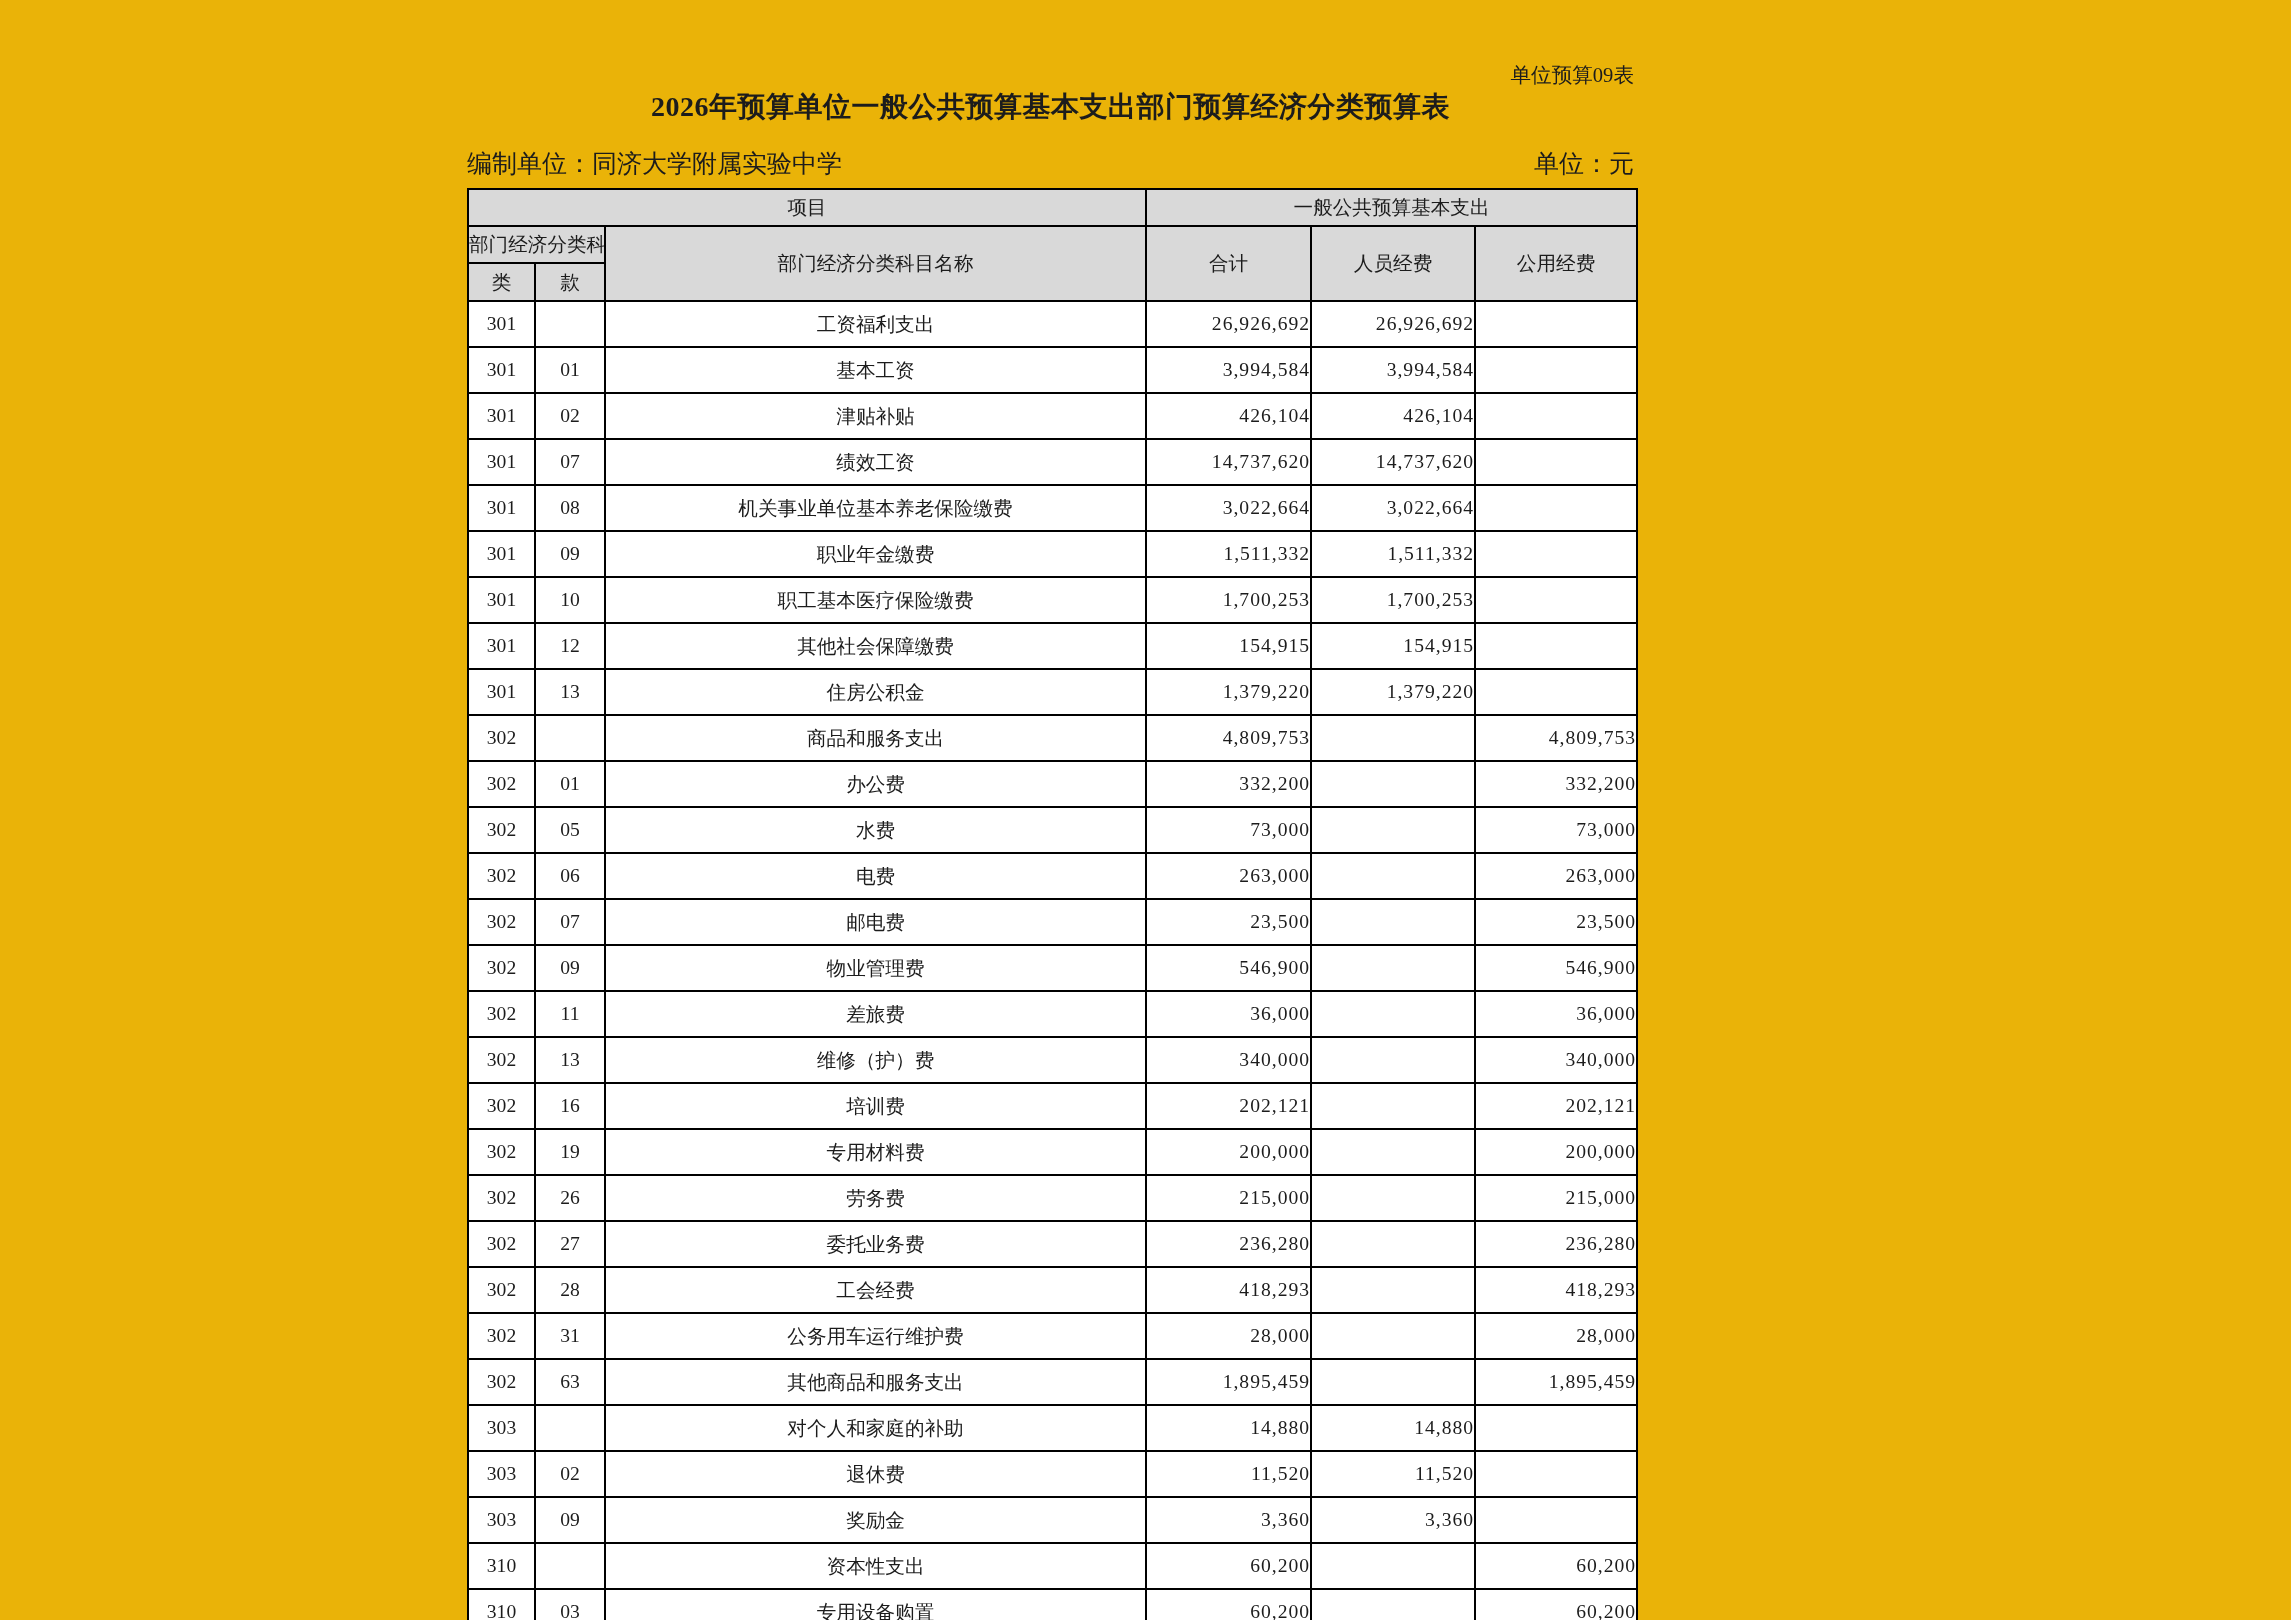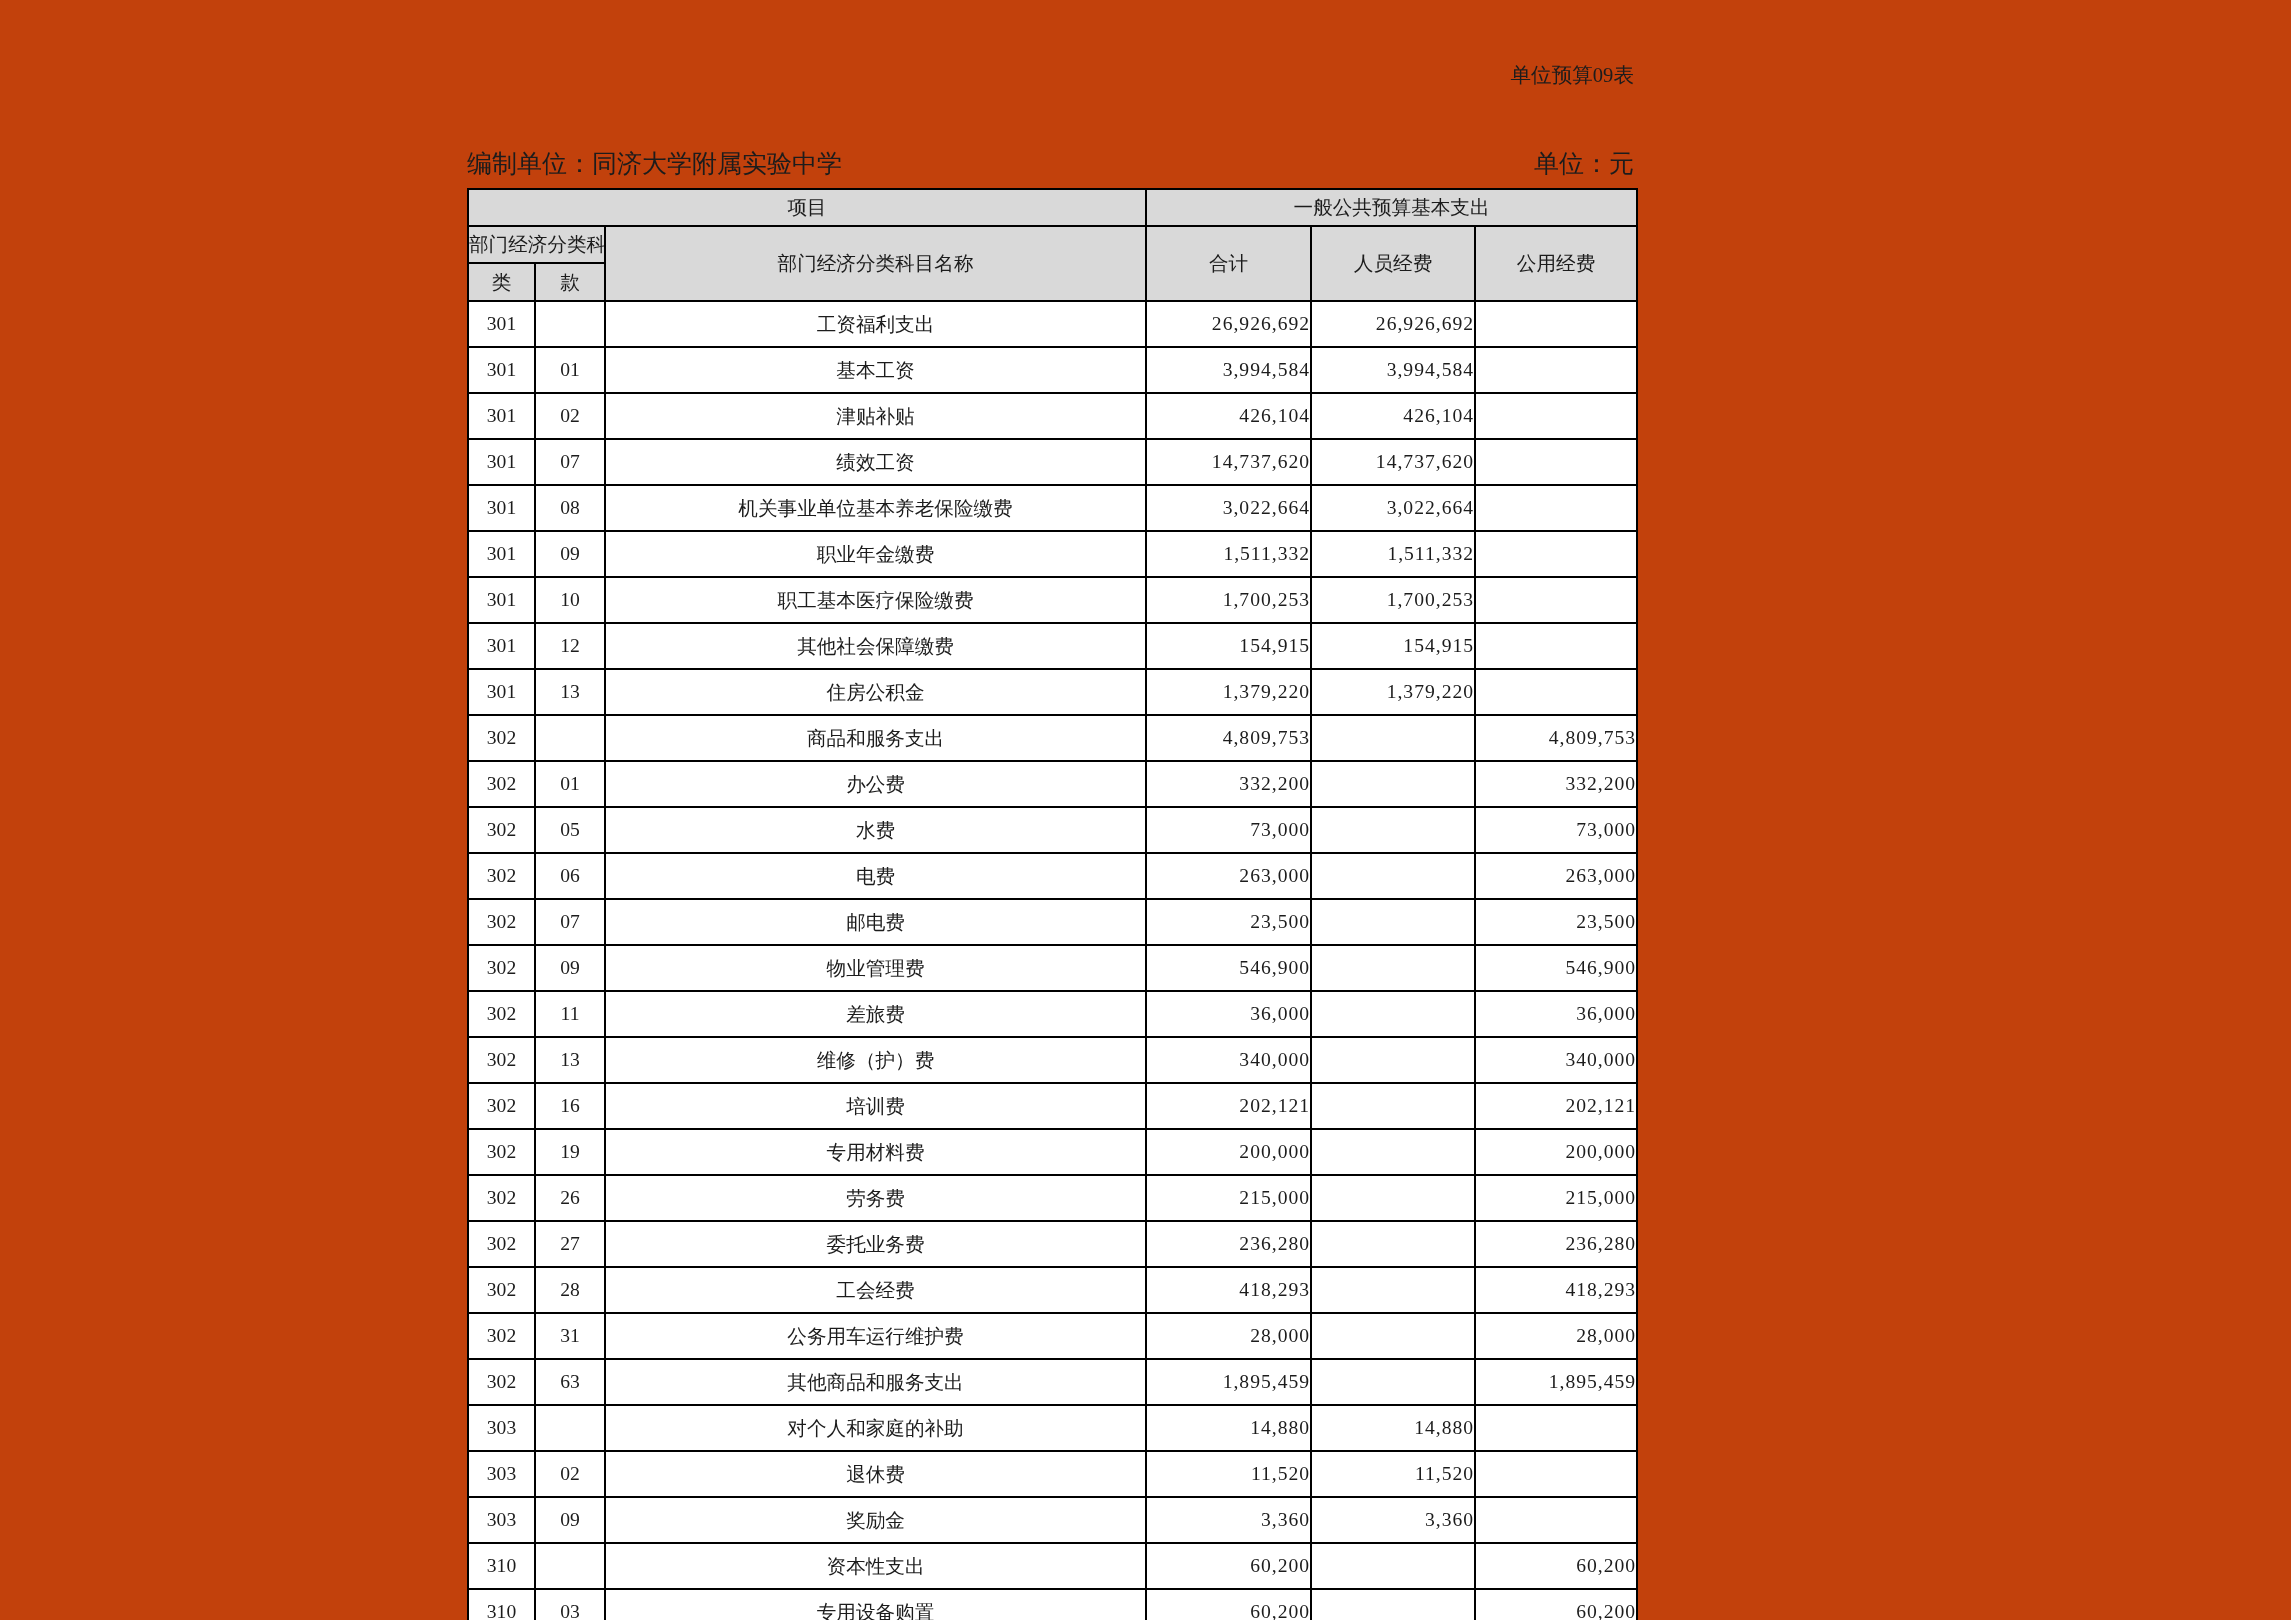--- a/index.html
+++ b/index.html
@@ -1,21 +1,21 @@
 <!DOCTYPE html>
 <html style="--header-bg: #d9d9d9;"><head>
 <meta charset="utf-8">
 <style>
   :root { --header-bg: #d9d9d9; }
   html, body { margin: 0; padding: 0; background: #ffffff; }
   .sheet {
     position: relative;
     width: 2292px;
     height: 1620px;
-    background: #c2410c;
+    background: #eab308;
     font-family: "Liberation Serif", "DejaVu Serif", serif;
     color: #1c1c1c;
   }
   .form-label {
     position: absolute;
     top: 61px; left: 467px; width: 1167px;
     text-align: right;
     font-size: 20.6px;
   }
   .page-title {
@@ -75,20 +75,21 @@
   tr.total-row td { border-bottom-width: 2.9px; }
   td.total-label { text-align: center; }
 </style>
 </head>
 <body>
 
 <div class="sheet">
 
   <div class="form-label">单位预算09表</div>
 
+  <div class="page-title">2026年预算单位一般公共预算基本支出部门预算经济分类预算表</div>
 
   <div class="meta-row">
     <span>编制单位：同济大学附属实验中学</span>
     <span>单位：元</span>
   </div>
 
   <table class="budget">
     <colgroup>
       <col class="c-class">
         <col class="c-section">

